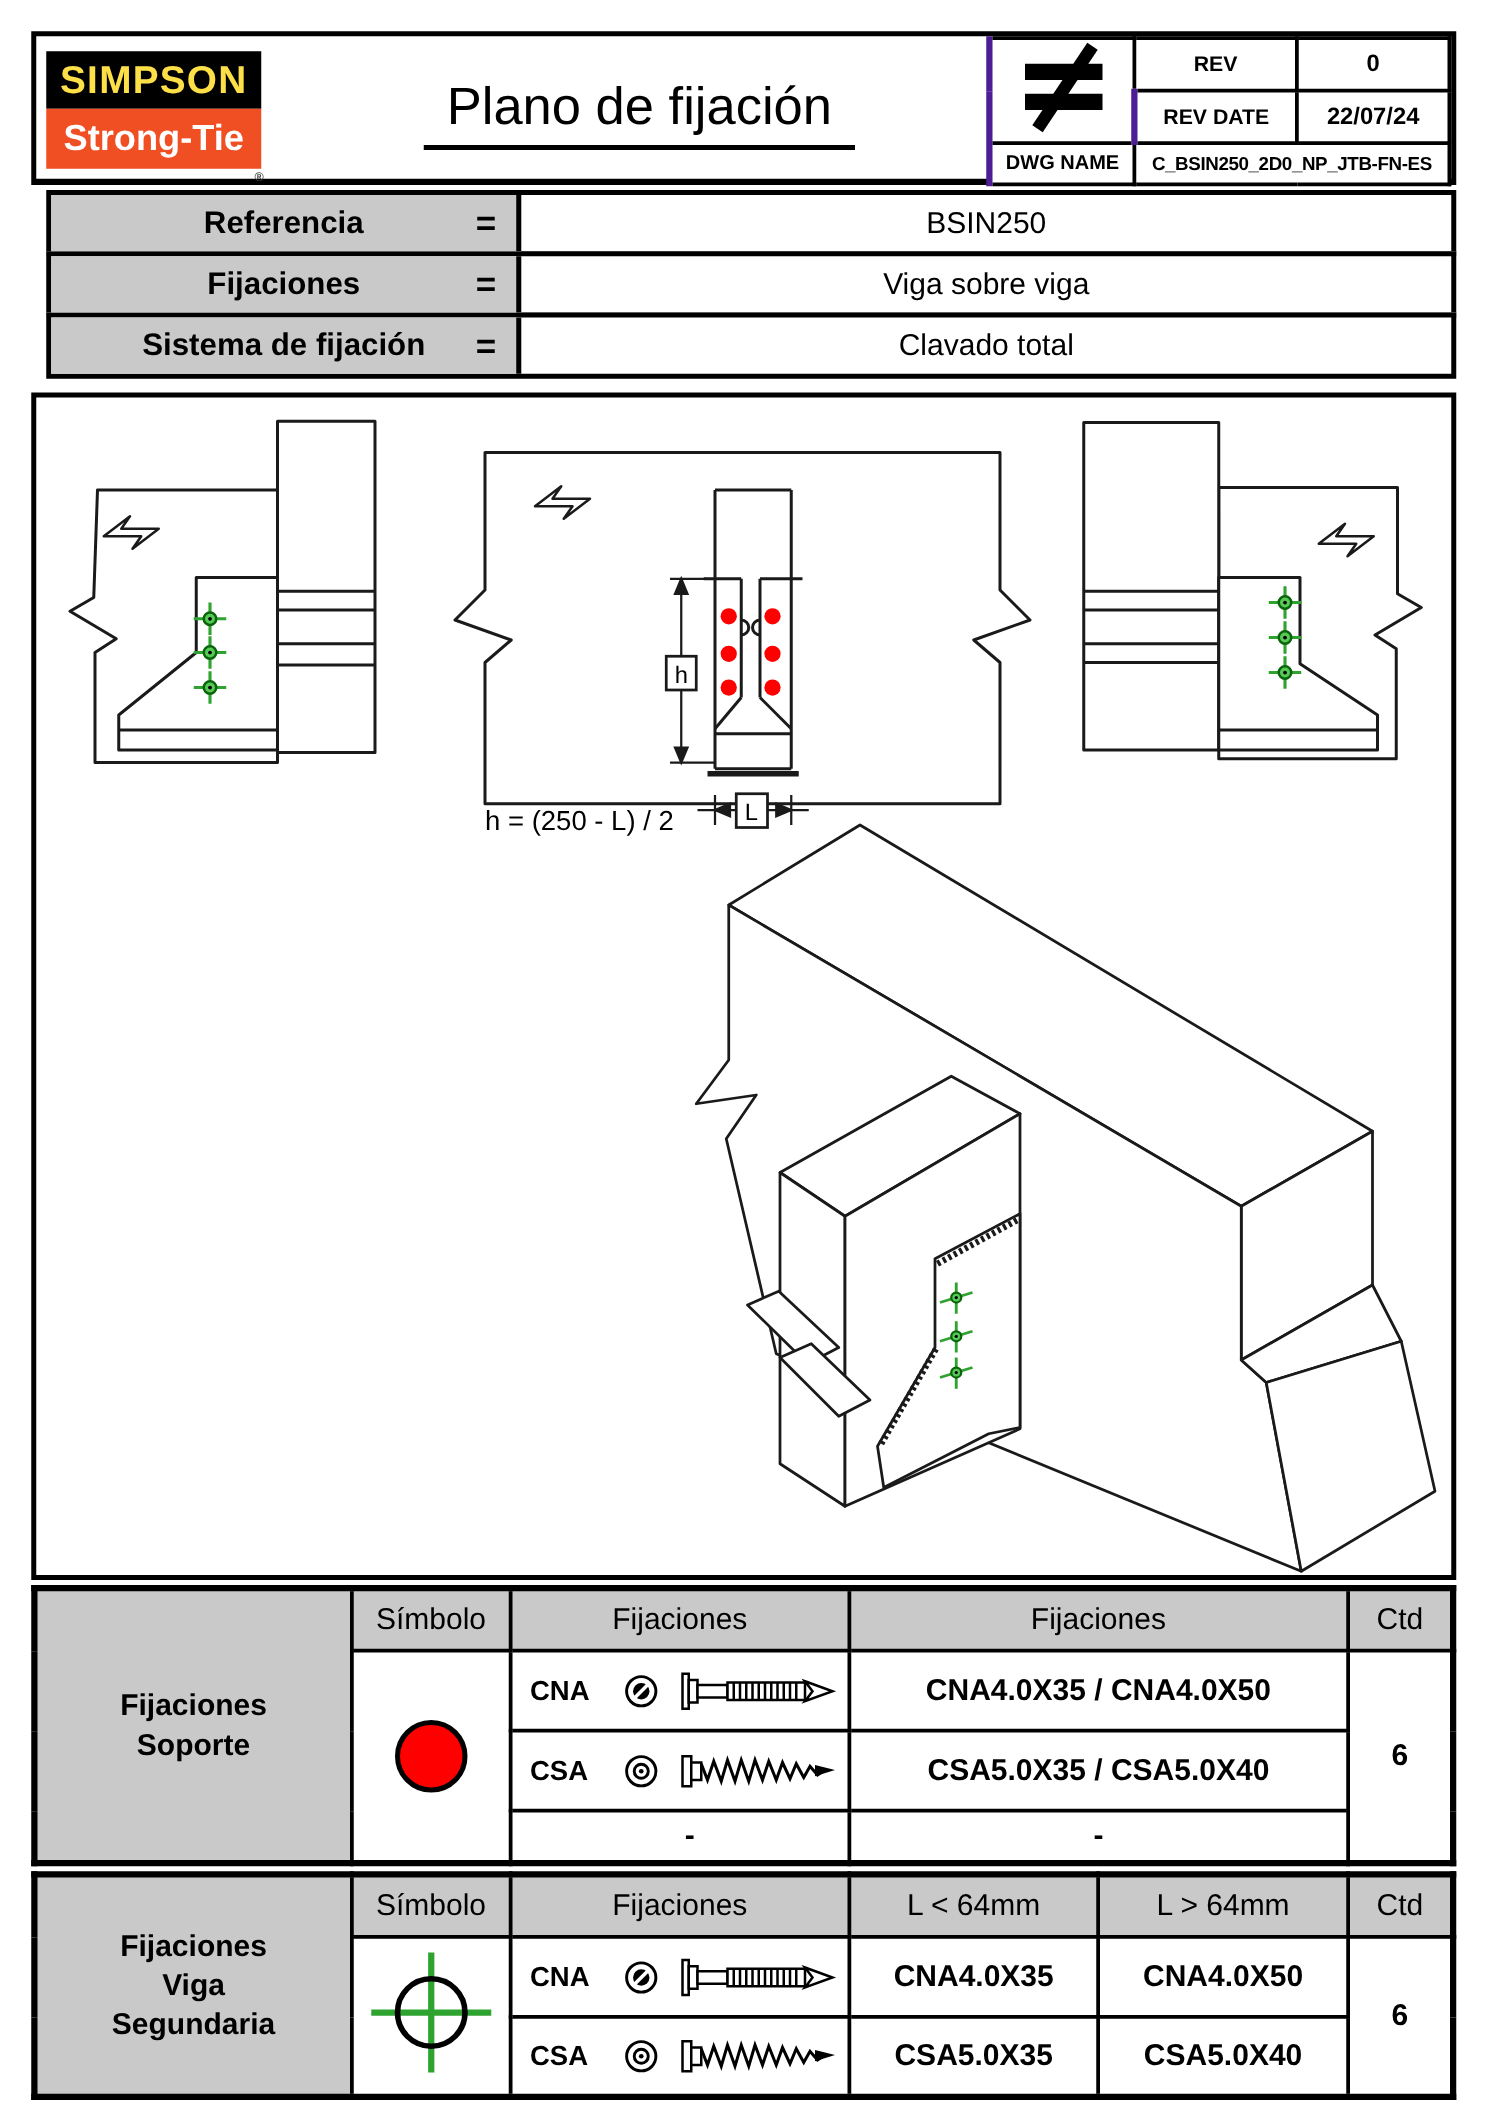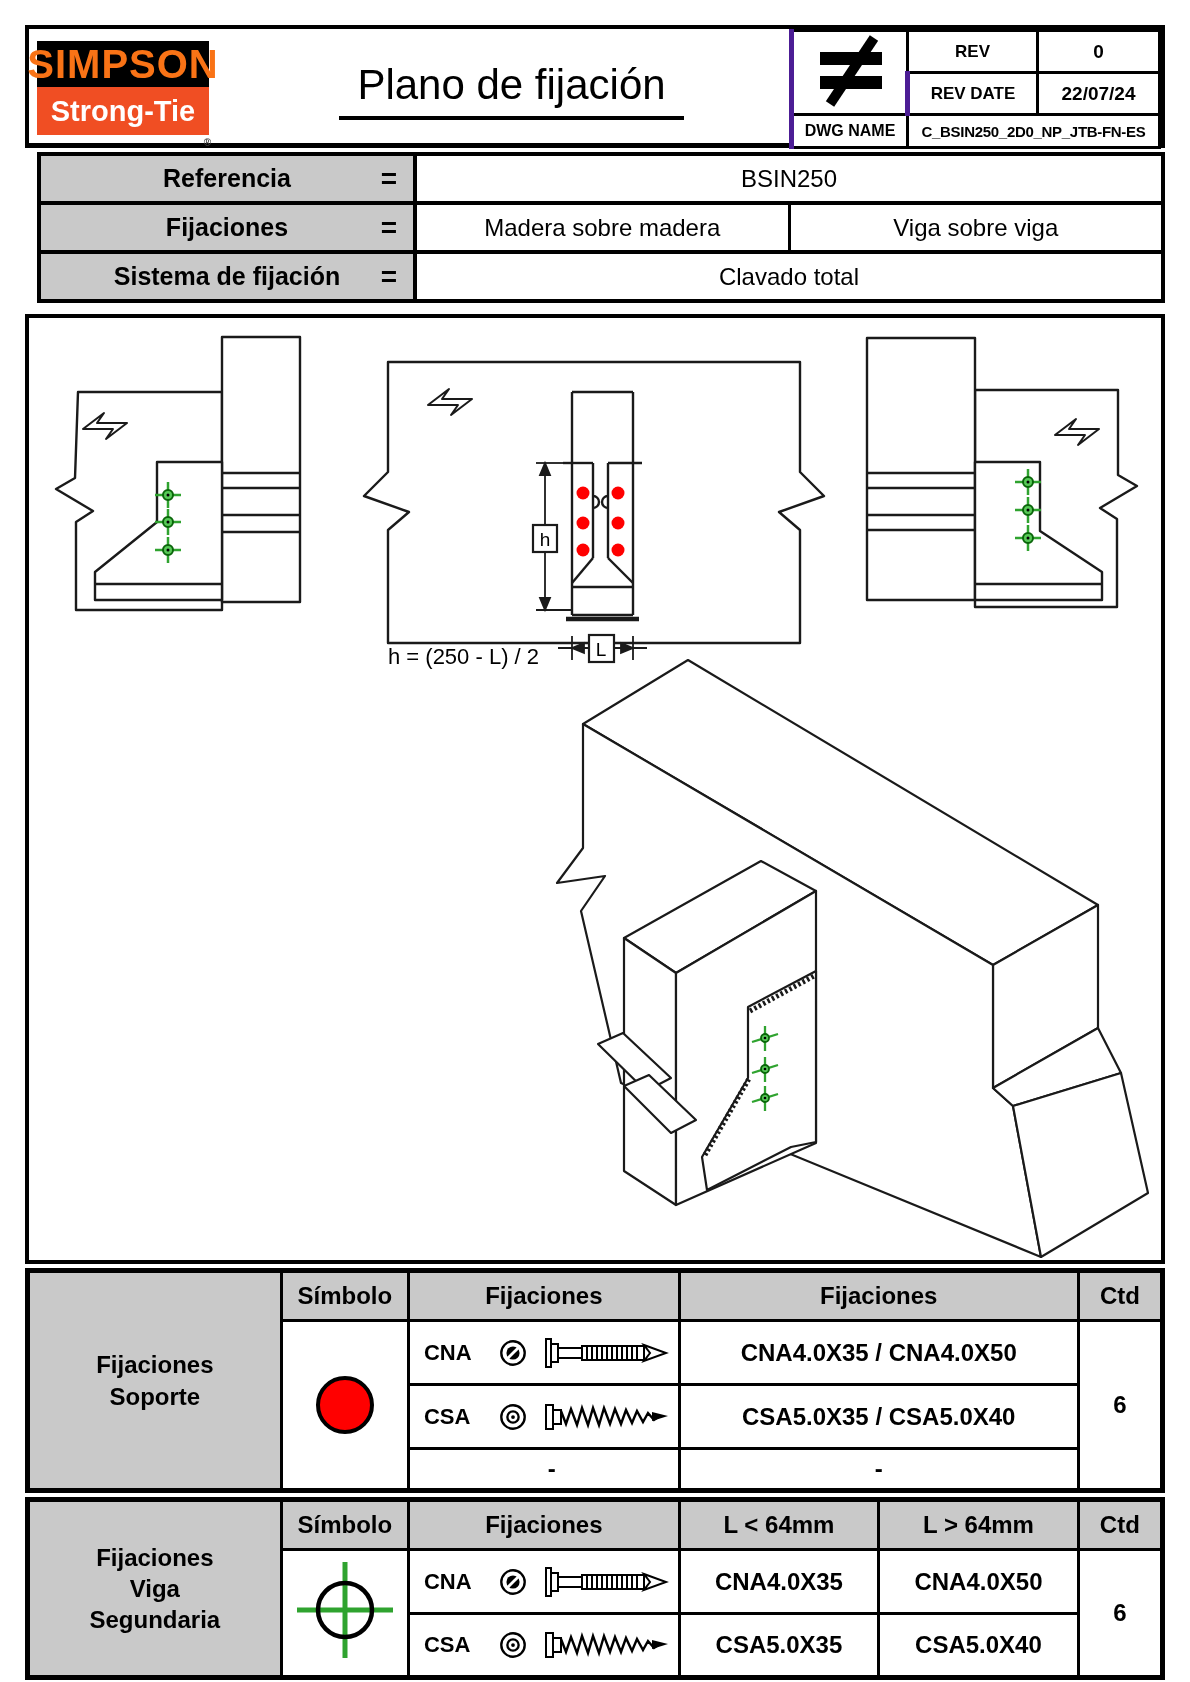--- a/index.html
+++ b/index.html
@@ -6,22 +6,22 @@
   html,body { background:#fff; }
   body {
     width:1190px; height:1682px; position:relative; overflow:hidden;
     font-family:"Liberation Sans", sans-serif; color:#000;
   }
   .section { position:absolute; left:25px; width:1140px; background:#fff; border:4px solid #000; }
 
   
   .header { top:25px; height:123px; border-bottom-width:5px; }
   .logo { position:absolute; left:8px; top:12px; width:172px; }
-  .logo-simpson { background:#000; color:#f97316; height:46px; display:flex; align-items:center; justify-content:center;
-                  font-weight:bold; font-size:40px; letter-spacing:1px; }
+  .logo-simpson { background:#000; color:#fde047; height:46px; display:flex; align-items:center; justify-content:center;
+                  font-weight:bold; font-size:31px; letter-spacing:1px; }
   .logo-st { background:#f04e23; color:#fff; height:48px; display:flex; align-items:center; justify-content:center;
              font-weight:bold; font-size:29px; position:relative; }
   .logo-reg { position:absolute; right:-2px; bottom:-13px; font-size:10px; color:#444; }
   .title-wrap { position:absolute; left:205px; top:32px; width:555px; text-align:center; }
   .page-title { display:inline-block; font-size:42px; padding:0 18px 7px 18px; border-bottom:4px solid #000; }
   .rev-table { position:absolute; right:0; top:0; border-collapse:collapse; table-layout:fixed; }
   .rev-table td { border:3px solid #000; text-align:center; vertical-align:middle; font-weight:bold; background:#fff; }
   .rev-table tr td:first-child { border-left:5px solid #4c1d95; }
   .rt-lbl { font-size:17px; width:130px; }
   .rt-val { font-size:19px; width:122px; }
@@ -43,21 +43,21 @@
   .drawing { top:314px; height:950px; }
   .drawing svg { position:absolute; }
   .formula { position:absolute; left:359px; top:326px; font-size:22px; white-space:nowrap; }
 
   
   .fixtable { position:absolute; left:25px; border-collapse:collapse; table-layout:fixed; width:1140px; background:#fff; }
   .fixtable td { border:3px solid #000; text-align:center; vertical-align:middle; font-size:24px; }
   .fixtable { border:5px solid #000; }
   .t1 { top:1268px; }
   .t2 { top:1497px; }
-  .gy { background:#c9c9c9; font-weight:bold; }
+  .gy { background:#c9c9c9; font-weight:normal; }
   .lab { font-weight:bold; font-size:24px; line-height:1.3; }
   .val { font-weight:bold; }
   .qty { font-weight:bold; font-size:26px; }
   .fx-cell { display:flex; align-items:center; gap:16px; padding-left:14px; }
   .fx-code { font-weight:bold; font-size:22px; min-width:58px; text-align:left; }
   .dash-cell { text-align:left; padding-left:16px; font-weight:bold; }
   .redcircle { width:58px; height:58px; border-radius:50%; background:#ff0000; border:4px solid #000; margin:0 auto; }
 </style>
 </head>
 <body>
@@ -104,21 +104,20 @@
       <span>Referencia</span>
       <span class="eq">=</span>
     </div>
     <div class="info-val">BSIN250</div>
   </div>
   <div class="info-row">
     <div class="info-label">
       <span>Fijaciones</span>
       <span class="eq">=</span>
     </div>
-    <div class="info-val">Madera sobre madera</div>
     <div class="info-val">Viga sobre viga</div>
   </div>
   <div class="info-row">
     <div class="info-label">
       <span>Sistema de fijación</span>
       <span class="eq">=</span>
     </div>
     <div class="info-val">Clavado total</div>
   </div>
 </div>

